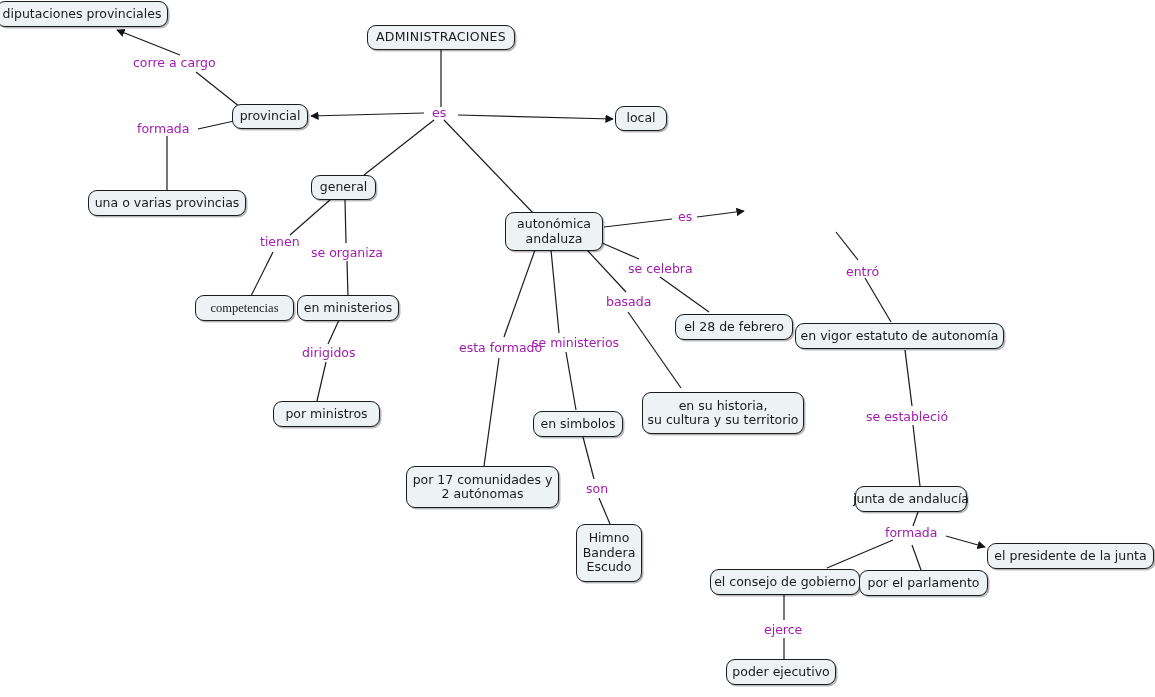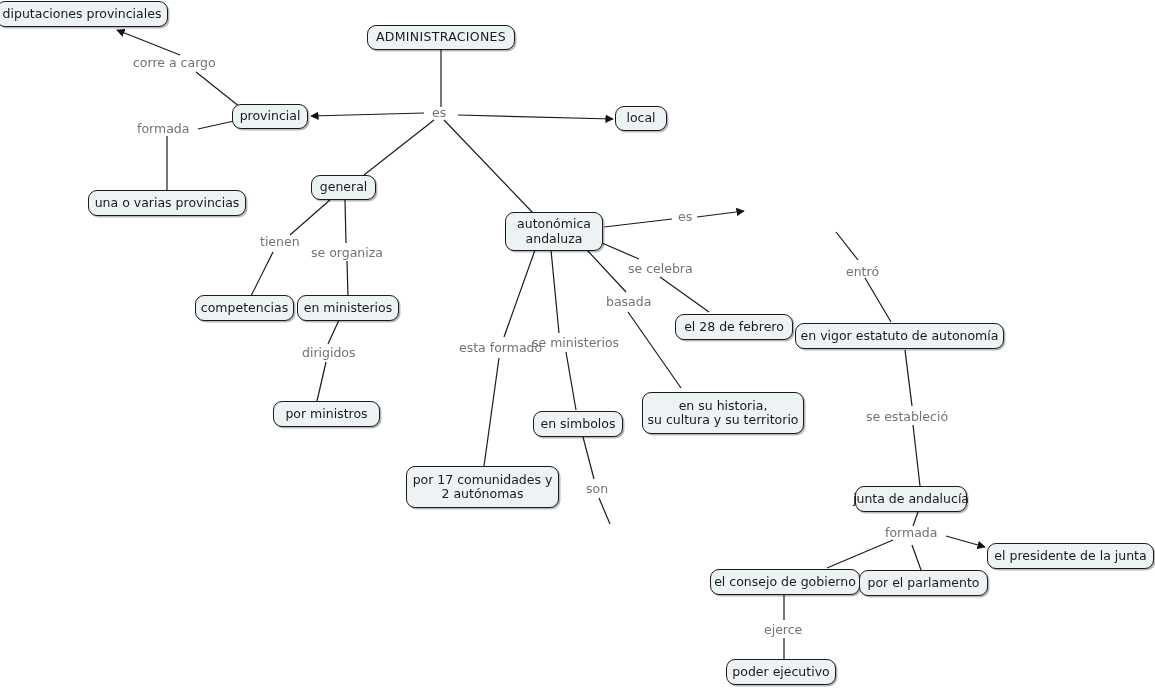--- a/index.html
+++ b/index.html
@@ -40,21 +40,21 @@
     justify-content: center;
     padding: 3px 9px;
     white-space: pre;
     box-shadow: 1.5px 1.5px 0 rgba(0,0,0,0.28);
   }
   .node.caps {
     letter-spacing: 0.3px;
   }
   .link-label {
     position: absolute;
-    color: #737373;
+    color: #a21caf;
     font-size: 12.5px;
     line-height: 14px;
     white-space: pre;
     background: transparent;
     text-align: center;
   }
 </style>
 </head>
 <body>
 
@@ -152,40 +152,43 @@
   <div class="node" style="left:615px; top:106px; width:52px; height:25px;">local</div>
 
   <div class="node" style="left:88px; top:190px; width:158px; height:26px;">una o varias provincias</div>
 
   <div class="node" style="left:311px; top:175px; width:65px; height:25px;">general</div>
 
   <div class="node" style="left:505px; top:212px; width:98px; height:39px;">autonómica
 andaluza</div>
 
 
-  <div class="node" style="left:195px; top:295px; width:99px; height:26px;">competencias</div>
+  <div class="node" style="left:195px; top:295px; width:99px; height:26px;font-family:Liberation Serif, serif;">competencias</div>
 
   <div class="node" style="left:297px; top:295px; width:102px; height:26px;">en ministerios</div>
 
   <div class="node" style="left:675px; top:314px; width:118px; height:26px;">el 28 de febrero</div>
 
   <div class="node" style="left:795px; top:323px; width:209px; height:26px;">en vigor estatuto de autonomía</div>
 
   <div class="node" style="left:273px; top:401px; width:107px; height:26px;">por ministros</div>
 
   <div class="node" style="left:642px; top:392px; width:162px; height:42px;">en su historia,
 su cultura y su territorio</div>
 
   <div class="node" style="left:533px; top:411px; width:90px; height:26px;">en simbolos</div>
 
   <div class="node" style="left:406px; top:466px; width:153px; height:42px;">por 17 comunidades y
 2 autónomas</div>
 
   <div class="node" style="left:855px; top:486px; width:112px; height:26px;">junta de andalucía</div>
 
+  <div class="node" style="left:576px; top:524px; width:66px; height:58px;">Himno
+Bandera
+Escudo</div>
 
   <div class="node" style="left:987px; top:543px; width:167px; height:26px;">el presidente de la junta</div>
 
   <div class="node" style="left:710px; top:569px; width:150px; height:26px;">el consejo de gobierno</div>
 
   <div class="node" style="left:859px; top:570px; width:129px; height:26px;">por el parlamento</div>
 
   <div class="node" style="left:726px; top:659px; width:110px; height:26px;">poder ejecutivo</div>
 
   <div class="link-label" style="left:133px; top:56px;">corre a cargo</div>

